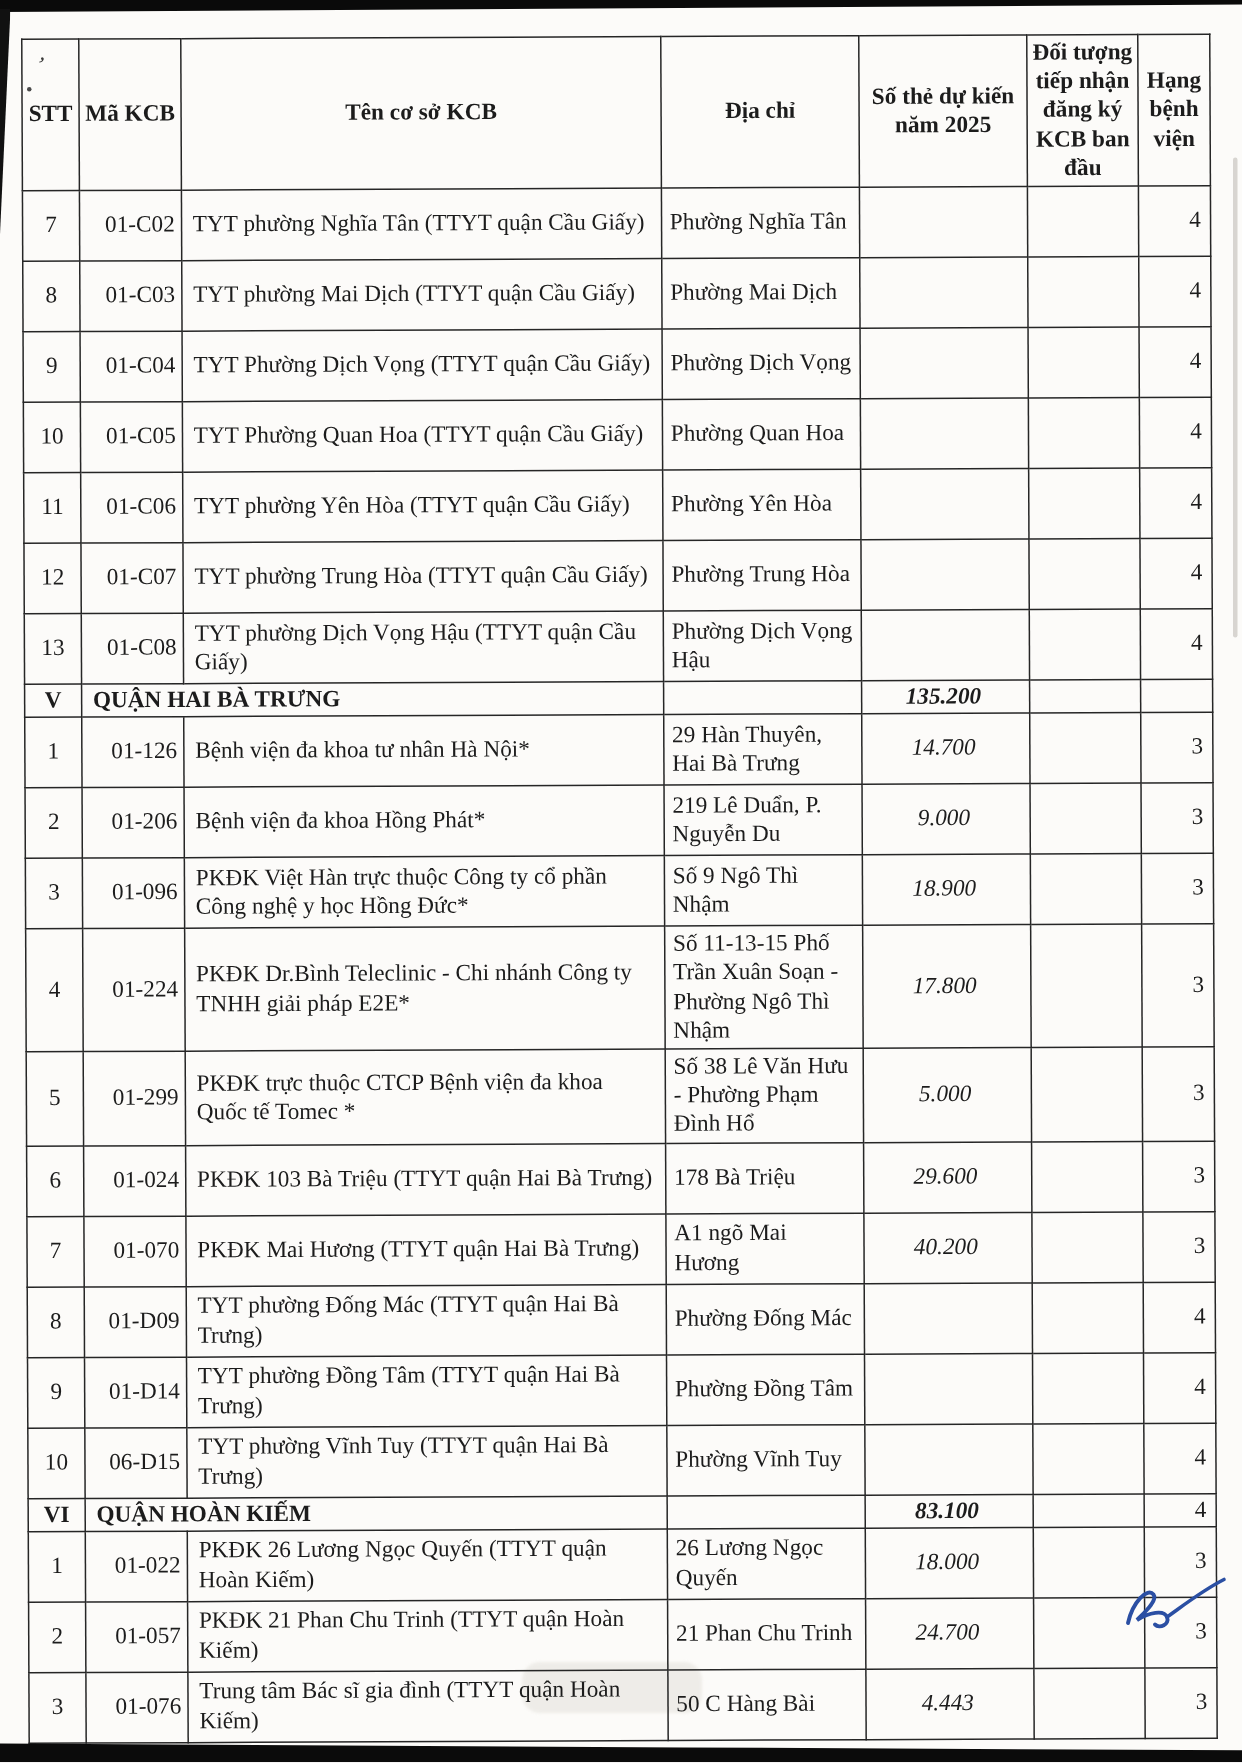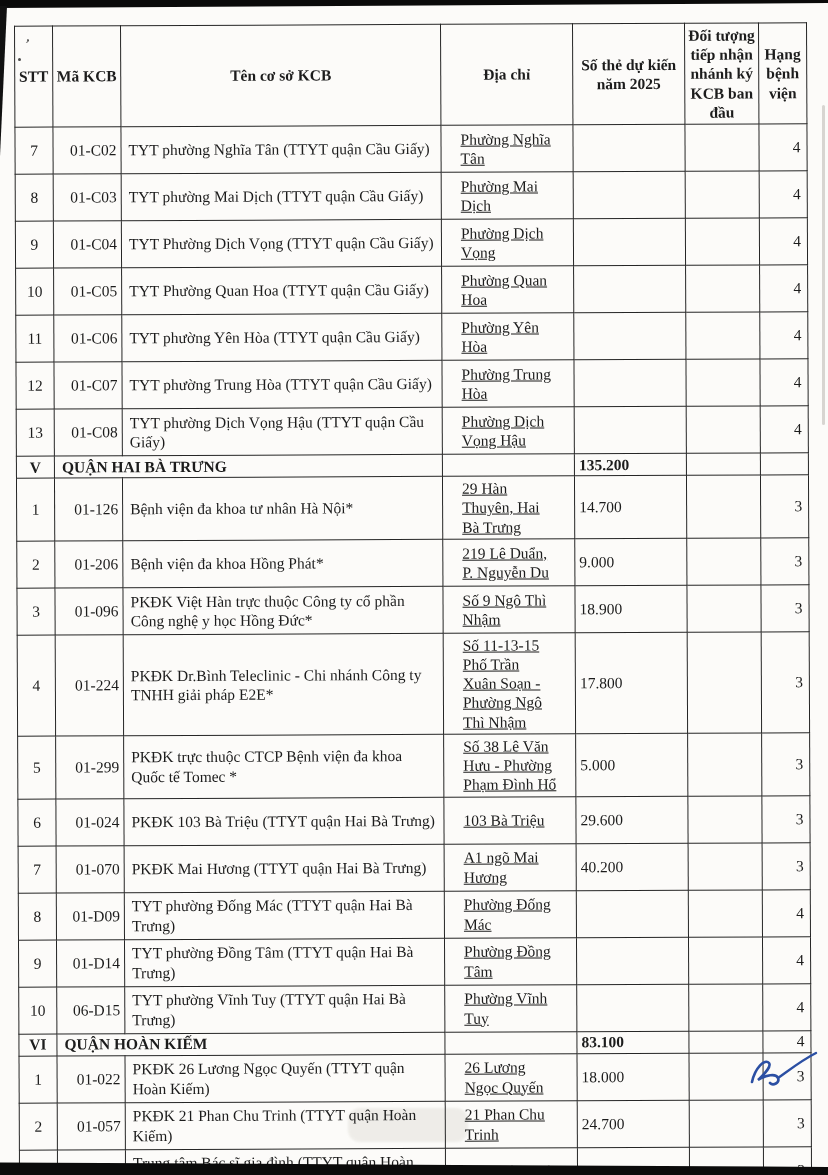--- a/index.html
+++ b/index.html
@@ -55,22 +55,22 @@
     vertical-align:middle;
     font-size:15.5px;line-height:1.24;
     overflow:hidden;word-wrap:break-word;
   }
   thead tr{height:88px;}
   th{font-weight:bold;text-align:center;padding:2px 1px;}
   tbody td{height:42px;padding:2px 4px;}
   .c-stt{text-align:center;}
   .c-ma{text-align:right;}
   .c-ten{padding:2px 7px;}
-  .c-diachi{padding:2px 19px;text-decoration:underline;}
-  .c-sothe{text-align:left;padding-right:7px;}
+  .c-diachi{padding:2px 5px;}
+  .c-sothe{text-align:center;padding-right:7px;font-style:italic;}
   .c-hang{text-align:right;padding-right:6px;}
   tr[data-name="section-row"] td{
     height:21px;font-weight:bold;padding-top:0;padding-bottom:0;
   }
   tr[data-name="section-row"] td.c-hang{font-weight:normal;}
   td.sec-label{padding-left:7px;}
 
   
   .initial{position:absolute;left:742px;top:1046px;width:78px;height:50px;}
 </style>
@@ -97,21 +97,21 @@
           <col style="width:74px">
         <col style="width:48px">
       </colgroup>
       <thead data-name="table-header">
         <tr data-name="header-row">
           <th data-name="header-stt">STT</th>
           <th data-name="header-ma-kcb">Mã KCB</th>
           <th data-name="header-ten-co-so">Tên cơ sở KCB</th>
           <th data-name="header-dia-chi">Địa chỉ</th>
           <th data-name="header-so-the">Số thẻ dự kiến năm 2025</th>
-          <th data-name="header-doi-tuong">Đối tượng tiếp nhận nhánh ký KCB ban đầu</th>
+          <th data-name="header-doi-tuong">Đối tượng tiếp nhận đăng ký KCB ban đầu</th>
           <th data-name="header-hang-benh-vien">Hạng bệnh viện</th>
         </tr>
       </thead>
       <tbody data-name="table-body">
           <tr data-name="table-row">
             <td class="c-stt" data-name="row-index">7</td>
             <td class="c-ma" data-name="cell-facility-code">01-C02</td>
             <td class="c-ten" data-name="cell-facility-name">TYT phường Nghĩa Tân (TTYT quận Cầu Giấy)</td>
             <td class="c-diachi" data-name="cell-address">Phường Nghĩa Tân</td>
             <td class="c-sothe" data-name="cell-expected-cards"></td>
@@ -222,21 +222,21 @@
             <td class="c-ten" data-name="cell-facility-name">PKĐK trực thuộc CTCP Bệnh viện đa khoa Quốc tế Tomec *</td>
             <td class="c-diachi" data-name="cell-address">Số 38 Lê Văn Hưu - Phường Phạm Đình Hổ</td>
             <td class="c-sothe" data-name="cell-expected-cards">5.000</td>
             <td class="c-doituong" data-name="cell-subject"></td>
             <td class="c-hang" data-name="cell-hospital-rank">3</td>
           </tr>
           <tr data-name="table-row">
             <td class="c-stt" data-name="row-index">6</td>
             <td class="c-ma" data-name="cell-facility-code">01-024</td>
             <td class="c-ten" data-name="cell-facility-name">PKĐK 103 Bà Triệu (TTYT quận Hai Bà Trưng)</td>
-            <td class="c-diachi" data-name="cell-address">103 Bà Triệu</td>
+            <td class="c-diachi" data-name="cell-address">178 Bà Triệu</td>
             <td class="c-sothe" data-name="cell-expected-cards">29.600</td>
             <td class="c-doituong" data-name="cell-subject"></td>
             <td class="c-hang" data-name="cell-hospital-rank">3</td>
           </tr>
           <tr data-name="table-row">
             <td class="c-stt" data-name="row-index">7</td>
             <td class="c-ma" data-name="cell-facility-code">01-070</td>
             <td class="c-ten" data-name="cell-facility-name">PKĐK Mai Hương (TTYT quận Hai Bà Trưng)</td>
             <td class="c-diachi" data-name="cell-address">A1 ngõ Mai Hương</td>
             <td class="c-sothe" data-name="cell-expected-cards">40.200</td>

